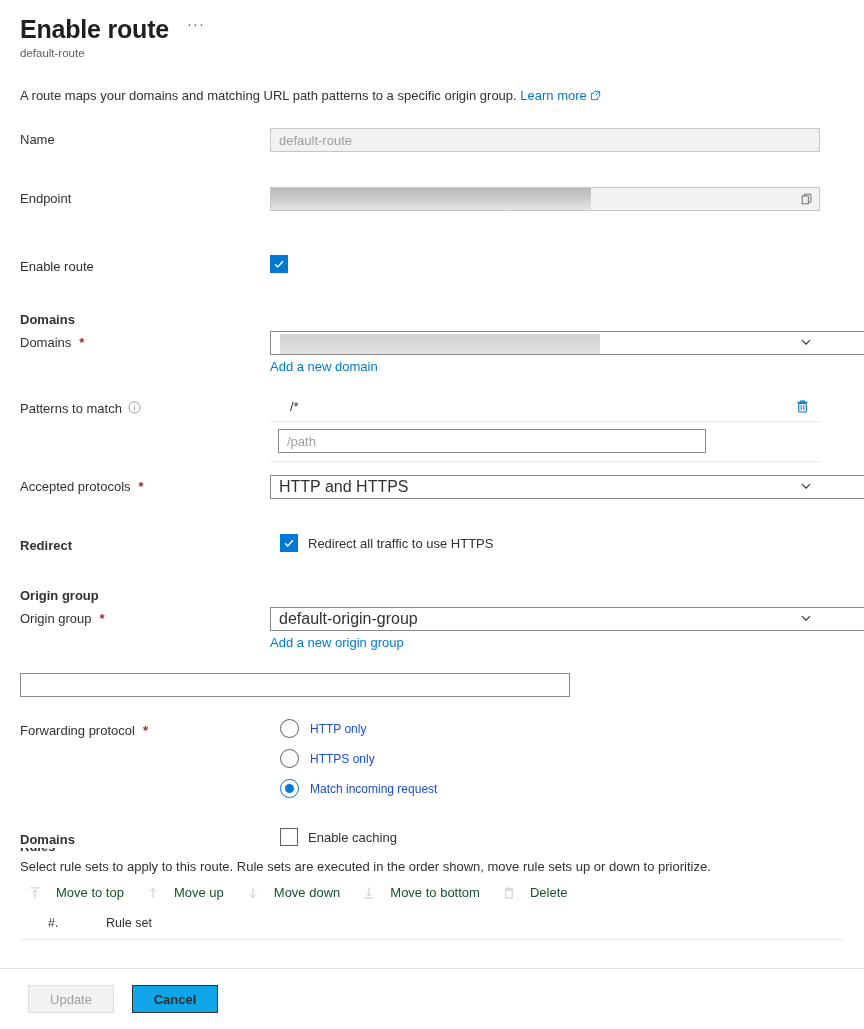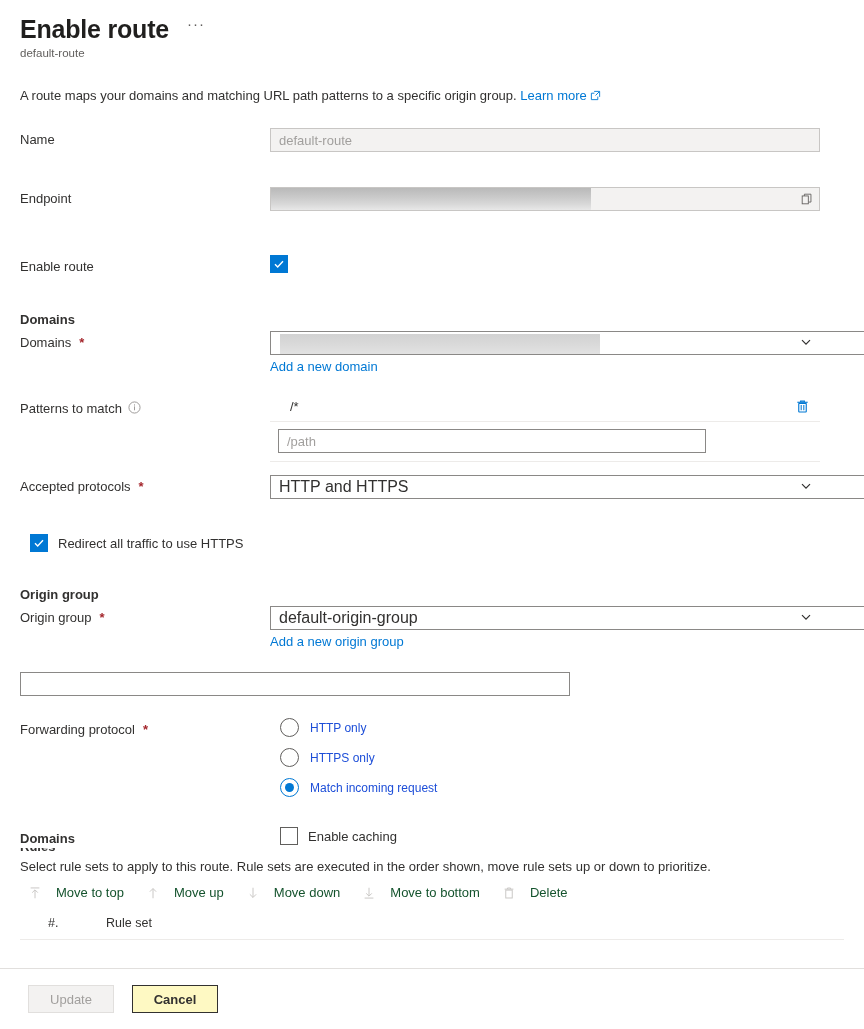--- a/index.html
+++ b/index.html
@@ -148,21 +148,21 @@
     position: absolute; left: 0; bottom: 0; width: 864px; height: 61px;
     border-top: 1px solid #e1dfdd; background: #fff;
     display: flex; align-items: center; gap: 18px; padding-left: 28px;
   }
   .btn {
     min-width: 86px; height: 28px; font-size: 13px; font-family: inherit;
     display: inline-flex; align-items: center; justify-content: center;
     cursor: pointer; padding: 0 16px;
   }
   .btn.primary-disabled { background: #f3f2f1; color: #a19f9d; border: 1px solid #e1dfdd; cursor: default; }
-  .btn.secondary { background: #fef9c3; color: #323130; border: 1px solid #323130; font-weight: 600; }
+  .btn.secondary { background: #0ea5e9; color: #323130; border: 1px solid #323130; font-weight: 600; }
 </style>
 </head>
 <body>
 
 <div class="page">
 
   <div class="header">
     <div class="title-row">
       <h1 class="title">Enable route</h1>
       <span class="ellipsis-btn">···</span>
@@ -283,20 +283,23 @@
           <span class="chev">
             <svg width="12" height="12" viewBox="0 0 12 12">
                 <path d="M2 4.2 6 8.2l4-4" fill="none" stroke="#323130" stroke-width="1.2"></path>
               </svg>
           </span>
         </div>
       </div>
     </div>
 
     <div class="row" style="margin-top:35px;">
+      <div class="label-col bold">
+        <span>Redirect</span>
+      </div>
       <div class="field-col">
         <div class="cb-row" style="padding-left:10px;">
           <span class="cb checked">
             <svg width="12" height="12" viewBox="0 0 12 12">
                 <path d="M2 6.2 4.7 9 10 3.3" fill="none" stroke="#fff" stroke-width="1.4"></path>
               </svg>
           </span>
           <span class="cb-label">Redirect all traffic to use HTTPS</span>
         </div>
       </div>

